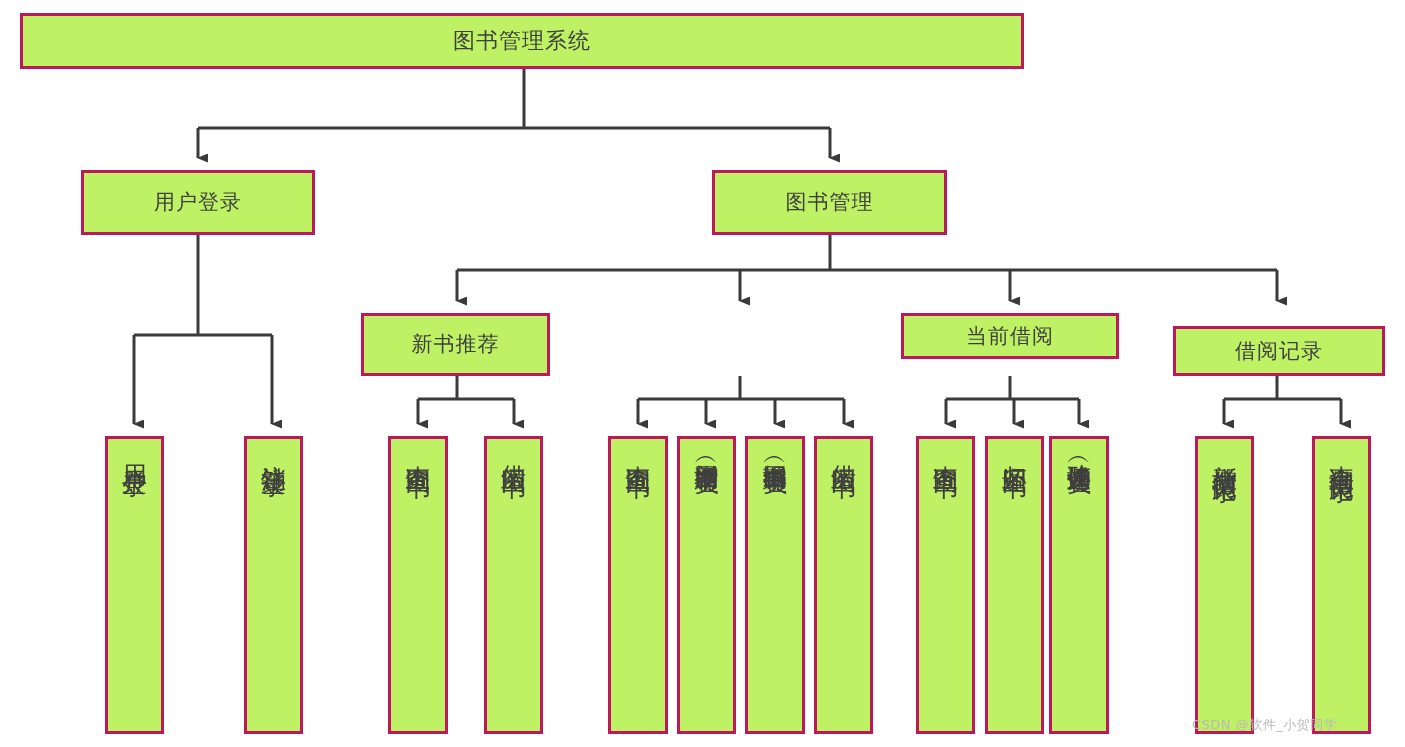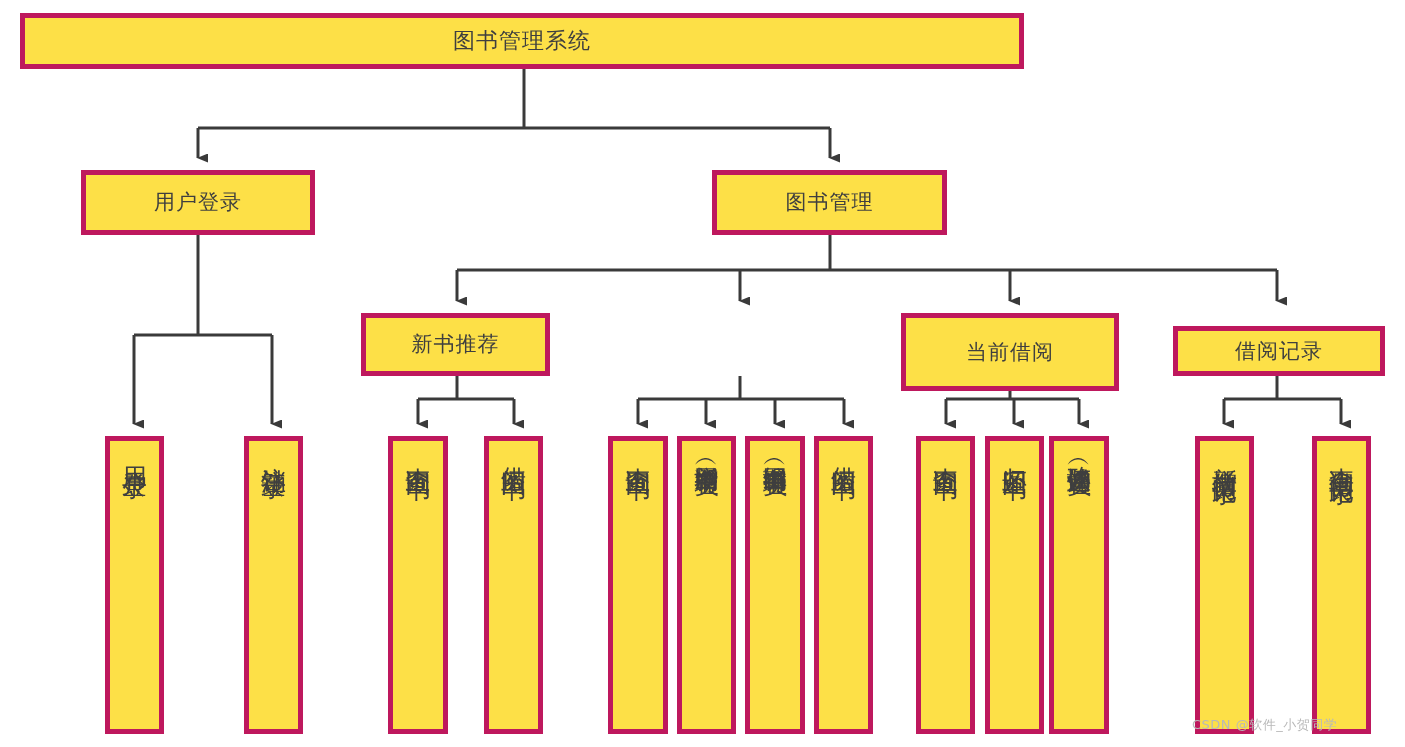--- a/index.html
+++ b/index.html
@@ -22,22 +22,22 @@
     position: absolute;
     left: 0;
     top: 0;
     width: 1405px;
     height: 747px;
     pointer-events: none;
   }
   .node {
     position: absolute;
     box-sizing: border-box;
-    background: #fde047;
-    border: 5px solid #be185d;
+    background: #bef264;
+    border: 3px solid #be185d;
     display: flex;
     align-items: center;
     justify-content: center;
     color: #3f3f3f;
     z-index: 2;
   }
   .node-label {
     display: block;
     text-align: center;
     line-height: 1.18;
@@ -143,21 +143,21 @@
   <div class="node horiz" style="left:81px; top:170px; width:234px; height:65px;">
     <span class="node-label">用户登录</span>
   </div>
   <div class="node horiz" style="left:361px; top:313px; width:189px; height:63px;">
     <span class="node-label">新书推荐</span>
   </div>
 
   <div class="node horiz" style="left:712px; top:170px; width:235px; height:65px;">
     <span class="node-label">图书管理</span>
   </div>
-  <div class="node horiz" style="left:901px; top:313px; width:218px; height:78px;">
+  <div class="node horiz" style="left:901px; top:313px; width:218px; height:46px;">
     <span class="node-label">当前借阅</span>
   </div>
   <div class="node horiz" style="left:1173px; top:326px; width:212px; height:50px;font-family:Liberation Serif, serif;">
     <span class="node-label">借阅记录</span>
   </div>
 
   <div class="node vert" style="left:105px; top:436px; width:59px; height:298px;">
     <span class="node-label">用户登录</span>
   </div>
   <div class="node vert" style="left:244px; top:436px; width:59px; height:298px;">

